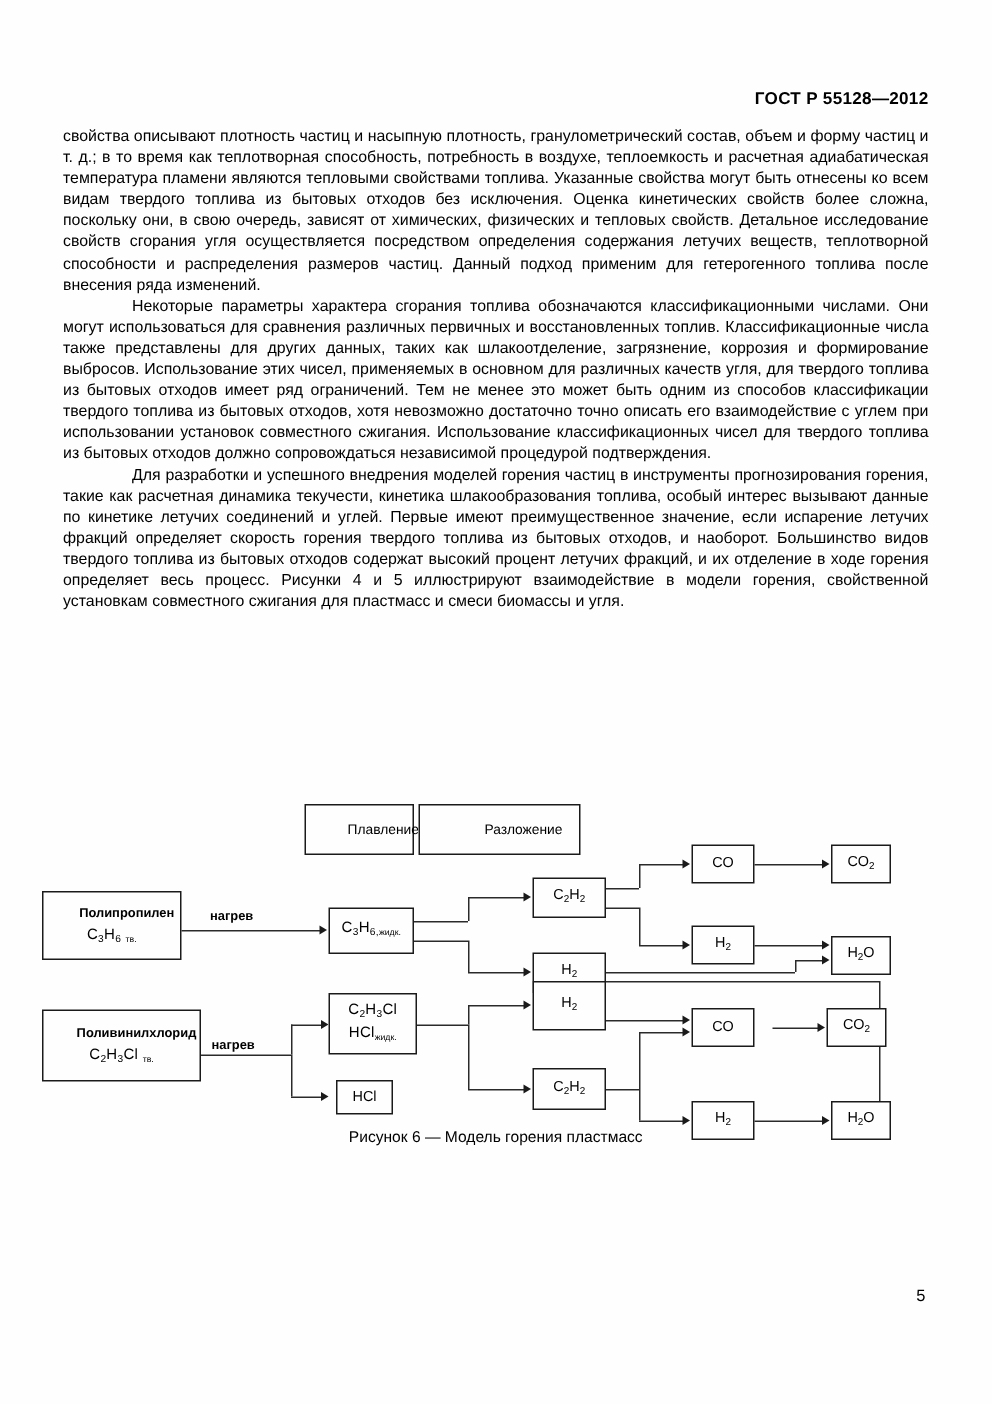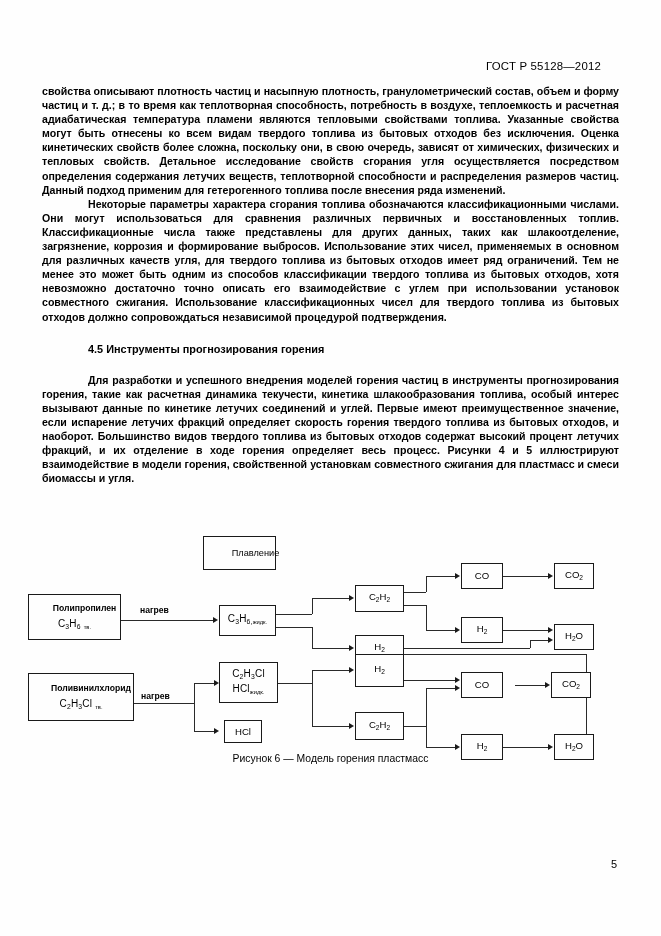--- a/index.html
+++ b/index.html
@@ -17,41 +17,40 @@
   }
   .page {
     position: absolute;
     left: 0; top: 0;
     width: 661px;
     height: 936px;
     background: #fefefe;
   }
   .gost-header {
     position: absolute;
-    right: 60px;
+    right: 42px;
     top: 60px;
     font-size: 11.4px;
-    font-weight: normal;
+    font-weight: bold;
     letter-spacing: 0.2px;
     white-space: nowrap;
   }
   .content {
     position: absolute;
     left: 42px;
     top: 84px;
     width: 577px;
   }
   p.body-text {
     margin: 0 0 0 0;
     font-size: 10.6px;
     line-height: 14.1px;
     text-align: justify;
     text-indent: 0;
     hyphens: none;
-    font-weight: bold;
   }
   p.body-text.indented {
     text-indent: 46px;
   }
   h3.section-head {
     margin: 19px 0 17px 46px;
     font-size: 10.9px;
     font-weight: bold;
     line-height: 13px;
   }
@@ -160,28 +159,30 @@
 </head>
 <body>
 
 <div class="page">
 
   <div class="gost-header">ГОСТ Р 55128—2012</div>
 
   <div class="content">
     <p class="body-text">свойства описывают плотность частиц и насыпную плотность, гранулометрический состав, объем и форму частиц и т. д.; в то время как теплотворная способность, потребность в воздухе, теплоемкость и расчетная адиабатическая температура пламени являются тепловыми свойствами топлива. Указанные свойства могут быть отнесены ко всем видам твердого топлива из бытовых отходов без исключения. Оценка кинетических свойств более сложна, поскольку они, в свою очередь, зависят от химических, физических и тепловых свойств. Детальное исследование свойств сгорания угля осуществляется посредством определения содержания летучих веществ, теплотворной способности и распределения размеров частиц. Данный подход применим для гетерогенного топлива после внесения ряда изменений.</p>
     <p class="body-text indented">Некоторые параметры характера сгорания топлива обозначаются классификационными числами. Они могут использоваться для сравнения различных первичных и восстановленных топлив. Классификационные числа также представлены для других данных, таких как шлакоотделение, загрязнение, коррозия и формирование выбросов. Использование этих чисел, применяемых в основном для различных качеств угля, для твердого топлива из бытовых отходов имеет ряд ограничений. Тем не менее это может быть одним из способов классификации твердого топлива из бытовых отходов, хотя невозможно достаточно точно описать его взаимодействие с углем при использовании установок совместного сжигания. Использование классификационных чисел для твердого топлива из бытовых отходов должно сопровождаться независимой процедурой подтверждения.</p>
-    <h3 class="section-head">4.5 Инструменты прогнозирования горения</h3>
     <p class="body-text indented">Для разработки и успешного внедрения моделей горения частиц в инструменты прогнозирования горения, такие как расчетная динамика текучести, кинетика шлакообразования топлива,  особый интерес вызывают данные по кинетике летучих соединений и углей. Первые имеют преимущественное значение, если испарение летучих фракций определяет скорость горения твердого топлива из бытовых отходов, и наоборот. Большинство видов твердого топлива из бытовых отходов содержат высокий процент летучих фракций, и их отделение в ходе горения определяет весь процесс. Рисунки 4 и 5 иллюстрируют взаимодействие в модели горения, свойственной установкам совместного сжигания для пластмасс и смеси биомассы и угля.</p>
   </div>
 
   <div class="figure">
 
     <div class="fig-box phase" style="left:183px; top:8px; width:73px; height:34px;">
       <span>Плавление</span>
+    </div>
+    <div class="fig-box phase" style="left:259px; top:8px; width:108px; height:34px;">
+      <span>Разложение</span>
     </div>
 
     <div class="fig-box feed" style="left:8px; top:66px; width:93px; height:46px;">
       <span class="feed-name">Полипропилен</span>
       <span class="formula">C<sub>3</sub>H<sub>6</sub> <span class="state">тв.</span></span>
     </div>
 
     <div class="label-heat" style="left:120px; top:77px;">нагрев</div>
 
     <div class="hline" style="left:101px; top:92px; width:93px;"></div>

